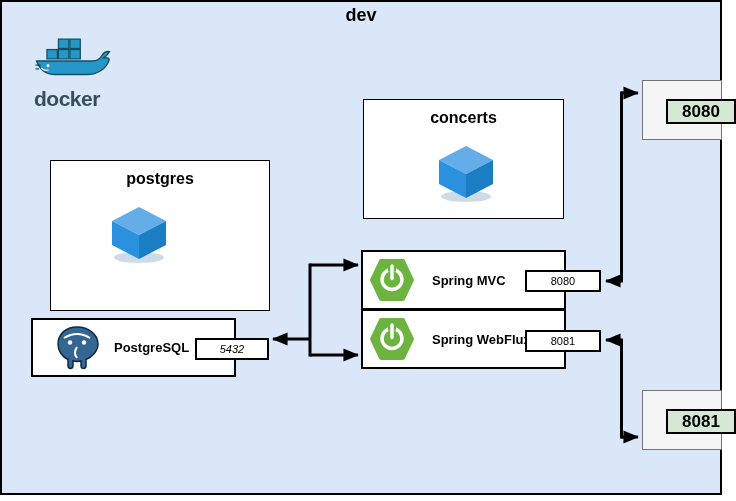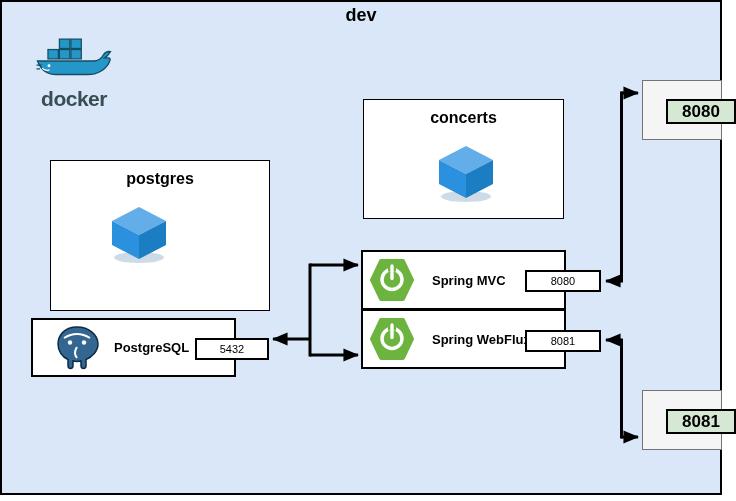--- a/index.html
+++ b/index.html
@@ -1,36 +1,36 @@
 <!DOCTYPE html>
 <html><head>
 <meta charset="utf-8">
 <style>
   html,body{margin:0;padding:0;background:#fff;}
   .canvas{position:relative;width:736px;height:501px;background:#ffffff;overflow:hidden;
           font-family:"Liberation Sans",sans-serif;color:#000;}
   .abs{position:absolute;}
   .dev-box{left:0;top:0;width:722px;height:495px;background:#d9e7f8;border:2px solid #000;box-sizing:border-box;}
   .dev-title{left:0;top:5px;width:722px;text-align:center;font-size:18px;font-weight:bold;}
-  .docker-logo{left:34px;top:36px;width:80px;text-align:center;}
+  .docker-logo{left:34px;top:36px;width:80px;text-align:left;}
   .docker-word{font-size:21px;font-weight:bold;color:#394d54;letter-spacing:-0.5px;margin-top:-3px;}
   .node{background:#fff;border:1.5px solid #000;box-sizing:border-box;}
   .postgres-main{left:50px;top:160px;width:220px;height:151px;}
   .concerts-main{left:363px;top:99px;width:201px;height:120px;}
   .node-title{text-align:center;padding-top:9px;font-size:16px;font-weight:bold;}
   .svc-row{background:#fff;border:2px solid #000;box-sizing:border-box;display:flex;align-items:center;text-align:center;}
   .row-postgres{left:31px;top:310px;width:205px;height:59px;padding-left:23px;margin-top:8px;}
   .row-mvc{left:361px;top:250px;width:205px;height:60px;padding-left:7px;}
   .row-webflux{left:361px;top:309px;width:205px;height:60px;padding-left:7px;}
   .svc-label{font-weight:bold;font-size:13px;white-space:nowrap;}
   .row-postgres .svc-label{margin-left:14px;}
   .row-mvc .svc-label,.row-webflux .svc-label{margin-left:18px;}
   .port-box{position:absolute;background:#fff;border:2px solid #000;box-sizing:border-box;
             font-size:11px;display:flex;align-items:center;justify-content:center;}
-  .pb-5432{left:162px;top:18px;width:74px;height:22px;}
+  .pb-5432{left:162px;top:18px;width:74px;height:22px;font-style:italic;}
   .pb-8080{left:162px;top:18px;width:76px;height:22px;}
   .pb-8081{left:162px;top:19px;width:76px;height:22px;}
   .host-box{left:642px;width:80px;height:60px;background:#f5f5f5;border:1px solid #737373;box-sizing:border-box;}
   .hb-top{top:80px;}
   .hb-bottom{top:390px;}
   .host-label{position:absolute;left:23px;top:18px;width:70px;height:25px;background:#d5e8d4;border:2px solid #000;
               box-sizing:border-box;font-weight:bold;font-size:17px;display:flex;align-items:center;justify-content:center;}
   .arrows{left:0;top:0;width:736px;height:501px;pointer-events:none;}
   .cube{width:60px;height:58px;}
   .icon-svg{flex-shrink:0;}

